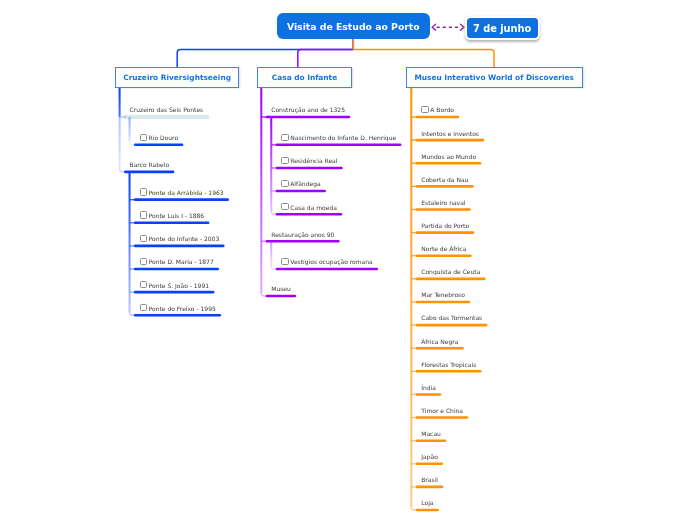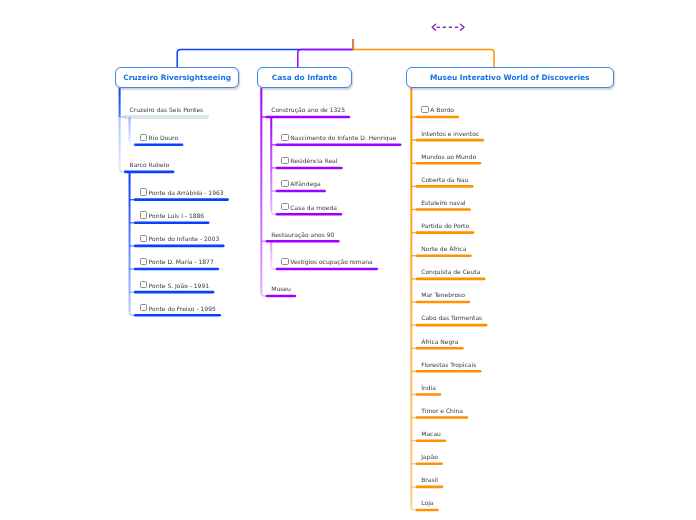--- a/index.html
+++ b/index.html
@@ -5,21 +5,21 @@
 html,body{margin:0;padding:0;}
 body{width:696px;height:520px;background:#fff;font-family:"DejaVu Sans",sans-serif;overflow:hidden;}
 #stage{position:relative;width:696px;height:520px;}
 #wires{position:absolute;left:0;top:0;}
 .box{position:absolute;box-sizing:border-box;display:flex;align-items:center;justify-content:center;white-space:nowrap;}
 #root-box{left:276.8px;top:12.5px;width:153px;height:26.3px;border-radius:6px;color:#fff;font-weight:bold;font-size:9.3px;}
 #root-box span{position:relative;top:.7px;}
 #callout-box{left:464.6px;top:16.2px;width:75px;height:23.6px;border-radius:5.5px;color:#fff;font-weight:bold;font-size:9.8px;
   border:2px solid #fff;box-shadow:0 1.5px 2.5px rgba(120,120,120,.55);}
 #callout-box span{position:relative;top:.7px;}
-.branch{position:absolute;box-sizing:border-box;height:20.8px;background:#fff;border-radius:6px;
+.branch{position:absolute;box-sizing:border-box;height:20.8px;background:#fff;border-radius:0;
   display:flex;align-items:center;justify-content:center;white-space:nowrap;
   font-weight:bold;font-size:7.4px;
   box-shadow:1px 1.2px 1.4px rgba(150,135,120,.38);}
 .branch span{position:relative;top:.5px;}
 .row{position:absolute;white-space:nowrap;font-size:6.0px;letter-spacing:0;line-height:8px;}
 .cb{display:inline-block;width:7.4px;height:7.4px;border:1px solid #8c8c8c;border-radius:1.5px;vertical-align:-1.2px;position:relative;top:-0.7px;margin-right:1.7px;box-sizing:border-box;background:#fff;}
 </style>
 </head>
 <body>
 
@@ -296,21 +296,21 @@
         <span>Casa do Infante</span>
       </div>
       <div class="row" style="left: 271.25px; top: 106.4px; color: rgb(58, 58, 58);"><span>Construção ano de 1325</span></div>
       <div class="row" style="left: 281.2px; top: 134.22px; color: rgb(58, 58, 58);"><span class="cb"></span><span>Nascimento do Infante D. Henrique</span></div>
       <div class="row" style="left: 281.2px; top: 157.34px; color: rgb(58, 58, 58);"><span class="cb"></span><span>Residência Real</span></div>
       <div class="row" style="left: 281.2px; top: 180.46px; color: rgb(58, 58, 58);"><span class="cb"></span><span>Alfândega</span></div>
       <div class="row" style="left: 281.2px; top: 203.58px; color: rgb(58, 58, 58);"><span class="cb"></span><span>Casa da moeda</span></div>
       <div class="row" style="left: 271.25px; top: 230.6px; color: rgb(58, 58, 58);"><span>Restauração anos 90</span></div>
       <div class="row" style="left: 281.2px; top: 258.42px; color: rgb(58, 58, 58);"><span class="cb"></span><span>Vestígios ocupação romana</span></div>
       <div class="row" style="left: 271.25px; top: 285.44px; color: rgb(58, 58, 58);"><span>Museu</span></div>
-      <div class="branch" style="left: 405.7px; top: 67px; width: 208px; border: 1.3px solid rgb(59, 134, 232); color: rgb(19, 115, 230);">
+      <div class="branch" style="left: 405.7px; top: 67px; width: 177px; border: 1.3px solid rgb(59, 134, 232); color: rgb(19, 115, 230);">
         <span>Museu Interativo World of Discoveries</span>
       </div>
       <div class="row" style="left: 421.25px; top: 106.4px; color: rgb(58, 58, 58);"><span class="cb"></span><span>A Bordo</span></div>
       <div class="row" style="left: 421.25px; top: 129.52px; color: rgb(58, 58, 58);"><span>Intentos e inventos</span></div>
       <div class="row" style="left: 421.25px; top: 152.64px; color: rgb(58, 58, 58);"><span>Mundos ao Mundo</span></div>
       <div class="row" style="left: 421.25px; top: 175.76px; color: rgb(58, 58, 58);"><span>Coberta da Nau</span></div>
       <div class="row" style="left: 421.25px; top: 198.88px; color: rgb(58, 58, 58);"><span>Estaleiro naval</span></div>
       <div class="row" style="left: 421.25px; top: 222px; color: rgb(58, 58, 58);"><span>Partida do Porto</span></div>
       <div class="row" style="left: 421.25px; top: 245.12px; color: rgb(58, 58, 58);"><span>Norte de África</span></div>
       <div class="row" style="left: 421.25px; top: 268.24px; color: rgb(58, 58, 58);"><span>Conquista de Ceuta</span></div>
@@ -318,13 +318,19 @@
       <div class="row" style="left: 421.25px; top: 314.48px; color: rgb(58, 58, 58);"><span>Cabo das Tormentas</span></div>
       <div class="row" style="left: 421.25px; top: 337.6px; color: rgb(58, 58, 58);"><span>África Negra</span></div>
       <div class="row" style="left: 421.25px; top: 360.72px; color: rgb(58, 58, 58);"><span>Florestas Tropicais</span></div>
       <div class="row" style="left: 421.25px; top: 383.84px; color: rgb(58, 58, 58);"><span>Índia</span></div>
       <div class="row" style="left: 421.25px; top: 406.96px; color: rgb(58, 58, 58);"><span>Timor e China</span></div>
       <div class="row" style="left: 421.25px; top: 430.08px; color: rgb(58, 58, 58);"><span>Macau</span></div>
       <div class="row" style="left: 421.25px; top: 453.2px; color: rgb(58, 58, 58);"><span>Japão</span></div>
       <div class="row" style="left: 421.25px; top: 476.32px; color: rgb(58, 58, 58);"><span>Brasil</span></div>
       <div class="row" style="left: 421.25px; top: 499.44px; color: rgb(58, 58, 58);"><span>Loja</span></div>
     </div>
+  <div class="box" id="root-box" style="background: rgb(13, 114, 224);">
+      <span>Visita de Estudo ao Porto</span>
+    </div>
+  <div class="box" id="callout-box" style="background: rgb(13, 114, 224);">
+      <span>7 de junho</span>
+    </div>
 </div>
 
 </body></html>

